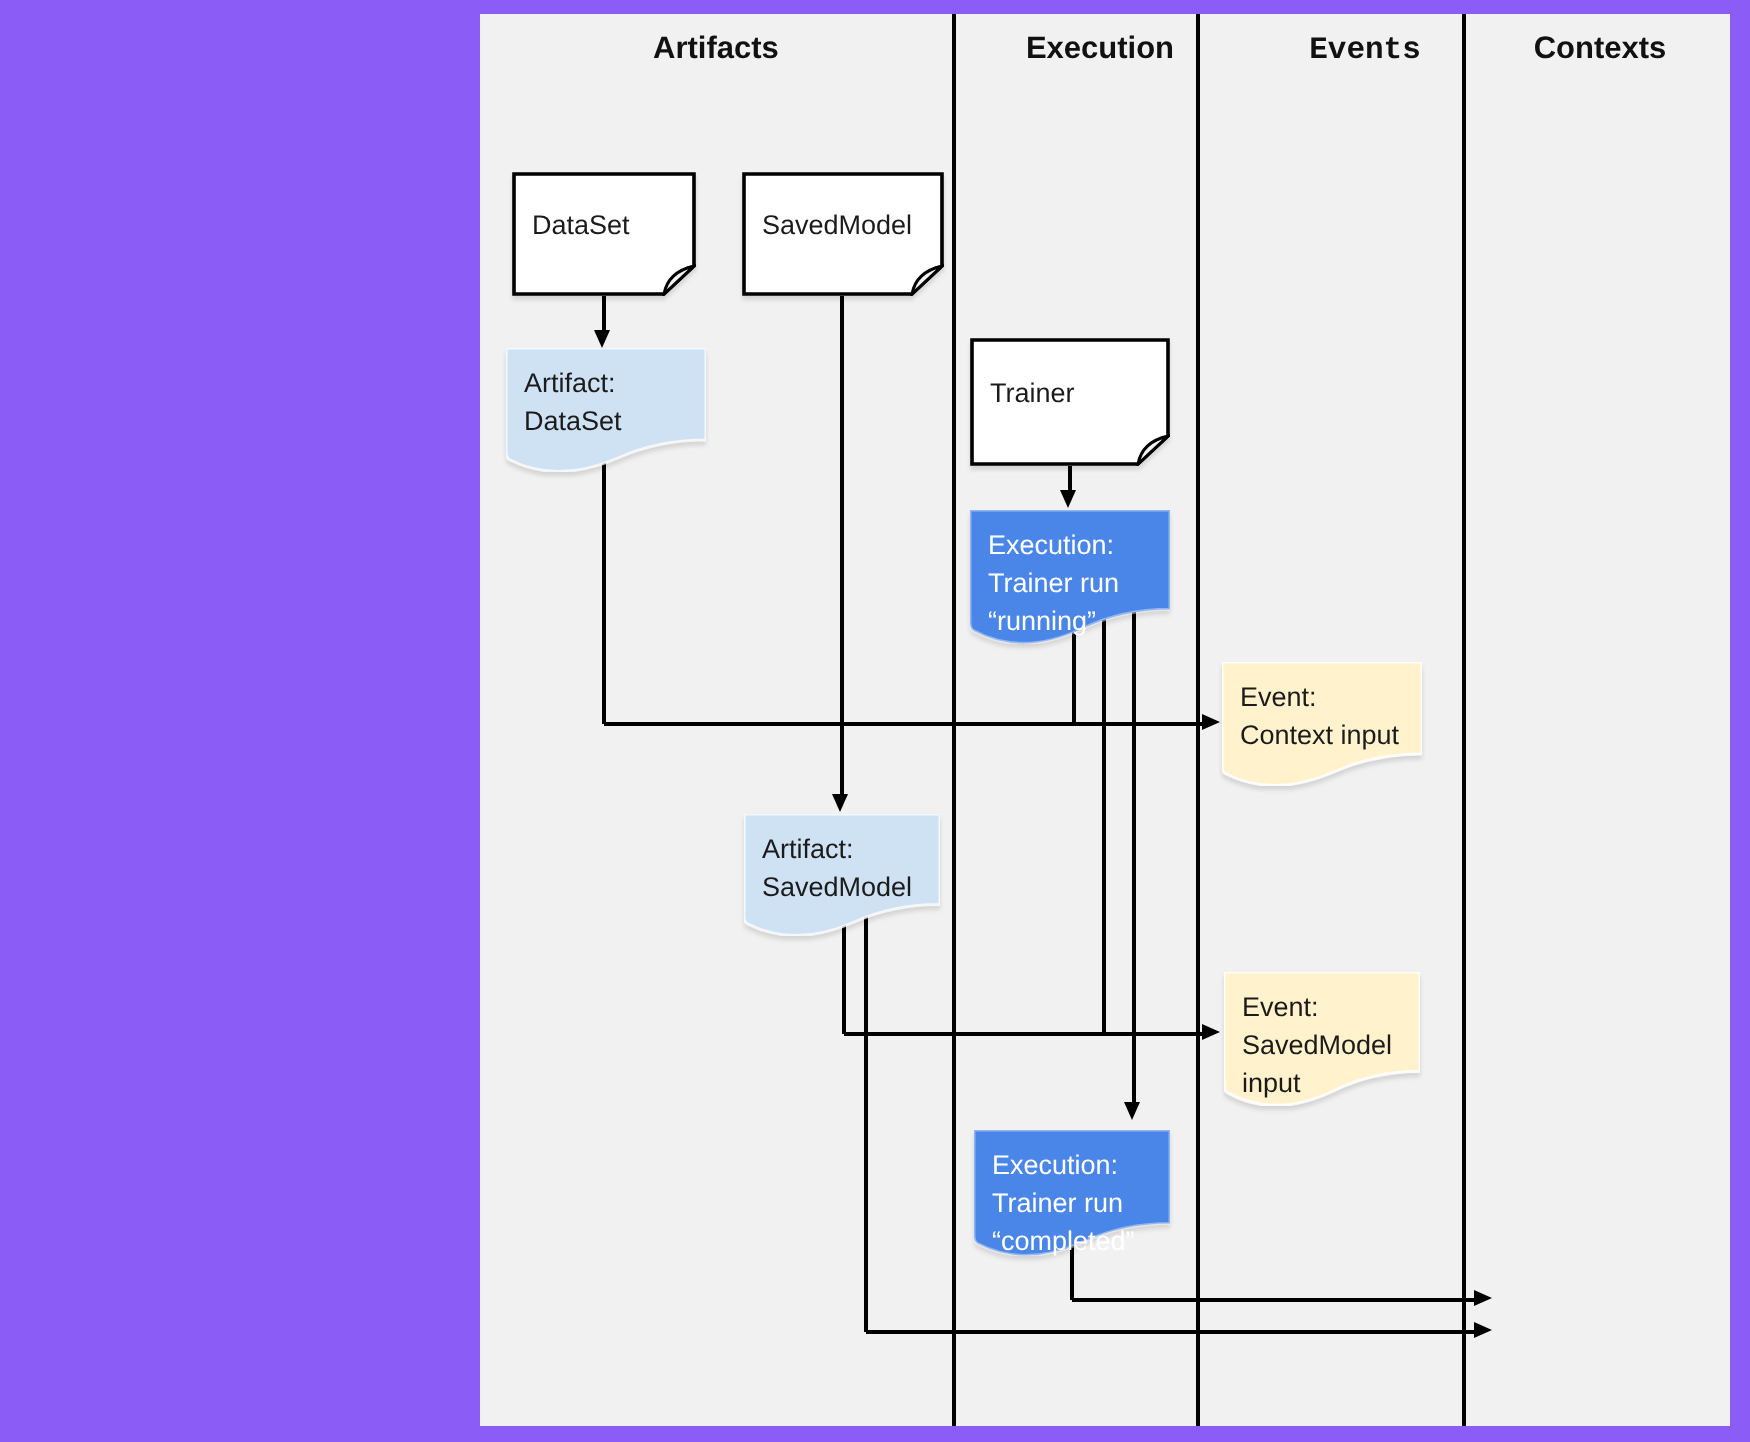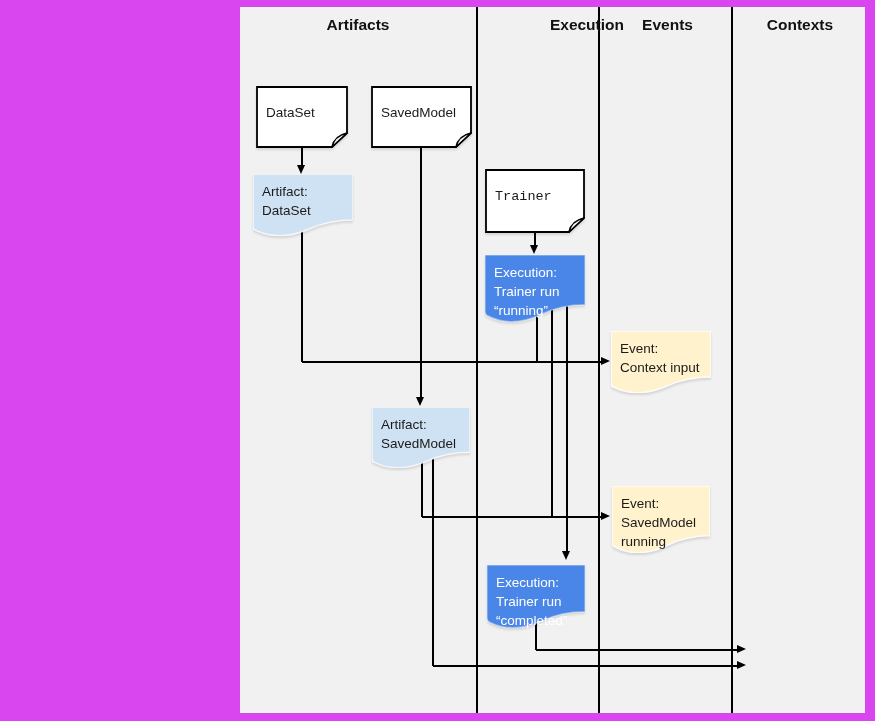--- a/index.html
+++ b/index.html
@@ -1,16 +1,16 @@
 <!DOCTYPE html>
 <html><head>
 <meta charset="utf-8">
 <style>
   html,body{margin:0;padding:0;background:#000;}
-  .stage{position:relative;width:875px;height:721px;background:#d946ef;overflow:hidden;
+  .stage{position:relative;width:875px;height:721px;background:#8b5cf6;overflow:hidden;
          font-family:"Liberation Sans", sans-serif;}
   .panel{position:absolute;left:240px;top:7px;width:625px;height:706px;background:#f1f1f2;}
   .divider{position:absolute;top:7px;height:706px;width:1.5px;background:#000;}
   .col-header{position:absolute;top:16px;text-align:center;font-size:15.5px;font-weight:bold;color:#111;}
   .node{position:absolute;}
   .node svg{position:absolute;left:0;top:0;filter:drop-shadow(0 2px 1px rgba(0,0,0,0.12));}
   .node .txt{position:relative;z-index:2;font-size:13.5px;line-height:19px;padding:8px 4px 0 9px;color:#1b1b1b;border-radius:21px;}
   .node .txt.center{display:flex;align-items:center;height:100%;box-sizing:border-box;padding:0 4px 10px 10px;}
   .node .txt.light{color:#ffffff;}
   .v-line,.h-line{position:absolute;background:#000;z-index:1;}
@@ -27,22 +27,22 @@
 
 <div class="stage">
 
   <div class="panel"></div>
 
   <div class="divider" style="left:476px;"></div>
   <div class="divider" style="left:598px;"></div>
   <div class="divider" style="left:731px;"></div>
 
   <div class="col-header" style="left:240px;width:236px;">Artifacts</div>
-  <div class="col-header" style="left:476px;width:148px;text-align:right;">Execution</div>
-  <div class="col-header" style="left:601px;width:133px;">Events</div>
+  <div class="col-header" style="left:476px;width:148px;">Execution</div>
+  <div class="col-header" style="left:616px;width:133px;font-family:Liberation Mono, monospace;">Events</div>
   <div class="col-header" style="left:731px;width:138px;">Contexts</div>
 
   <div class="v-line" style="left:301px;top:148px;height:18px;"></div>
   <div class="v-line" style="left:420px;top:148px;height:250px;"></div>
   <div class="v-line" style="left:534px;top:233px;height:13px;"></div>
   <div class="v-line" style="left:301px;top:225px;height:137px;"></div>
   <div class="h-line" style="left:302px;top:361px;width:299px;"></div>
   <div class="v-line" style="left:536px;top:305px;height:57px;"></div>
   <div class="v-line" style="left:551px;top:305px;height:212px;"></div>
   <div class="v-line" style="left:566px;top:305px;height:247px;"></div>
@@ -71,21 +71,21 @@
   </div>
 
   <div class="node" style="left:371px;top:86px;width:101px;height:62px;">
     <svg width="101" height="62">
       <polygon points="1,1 100,1 100,47 85,61 1,61" fill="#ffffff" stroke="#000000" stroke-width="1.8"></polygon>
       <path d="M85,61 L100,47 Q87,50 85,61 Z" stroke="#000000" stroke-width="1.5" fill="#f3f3f3"></path>
     </svg>
     <div class="txt center">SavedModel</div>
   </div>
 
-  <div class="node" style="left:485px;top:169px;width:100px;height:64px;font-family:Liberation Mono, monospace;">
+  <div class="node" style="left:485px;top:169px;width:100px;height:64px;">
     <svg width="100" height="64">
       <polygon points="1,1 99,1 99,49 84,63 1,63" fill="#ffffff" stroke="#000000" stroke-width="1.8"></polygon>
       <path d="M84,63 L99,49 Q86,52 84,63 Z" stroke="#000000" stroke-width="1.5" fill="#f3f3f3"></path>
     </svg>
     <div class="txt center">Trainer</div>
   </div>
 
   <div class="node" style="left:253px;top:174px;width:100px;height:62px;">
     <svg width="100" height="62" viewBox="0 0 100 62" preserveAspectRatio="none">
       <path d="M0 0 H100 V46 Q76 46 56 55 Q26 68 2 56 Q0 55 0 52 Z" stroke="#ffffff" stroke-opacity="0.75" stroke-width="1.5" fill="#cfe2f3"></path>
@@ -127,21 +127,21 @@
     </div>
   </div>
 
   <div class="node" style="left:612px;top:486px;width:98px;height:67px;">
     <svg width="98" height="67" viewBox="0 0 100 62" preserveAspectRatio="none">
       <path d="M0 0 H100 V46 Q76 46 56 55 Q26 68 2 56 Q0 55 0 52 Z" stroke="#ffffff" stroke-opacity="0.85" stroke-width="1.5" fill="#fff2cc"></path>
     </svg>
     <div class="txt">
       <div>Event:</div>
       <div>SavedModel</div>
-      <div>running</div>
+      <div>input</div>
     </div>
   </div>
 
   <div class="node" style="left:487px;top:565px;width:98px;height:63px;">
     <svg width="98" height="63" viewBox="0 0 100 62" preserveAspectRatio="none">
       <path d="M0 0 H100 V46 Q76 46 56 55 Q26 68 2 56 Q0 55 0 52 Z" stroke="#ffffff" stroke-opacity="0.4" stroke-width="1.5" fill="#4a86e8"></path>
     </svg>
     <div class="txt light">
       <div>Execution:</div>
       <div>Trainer run</div>

